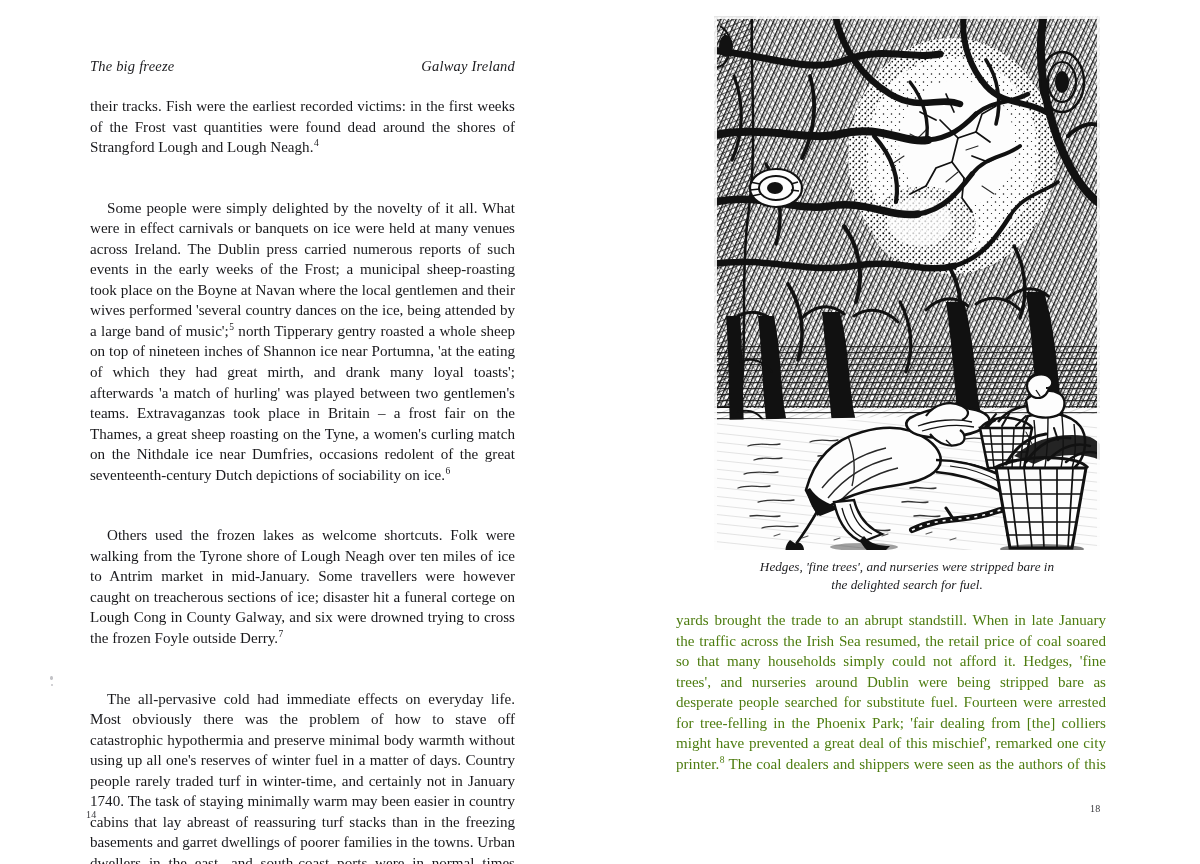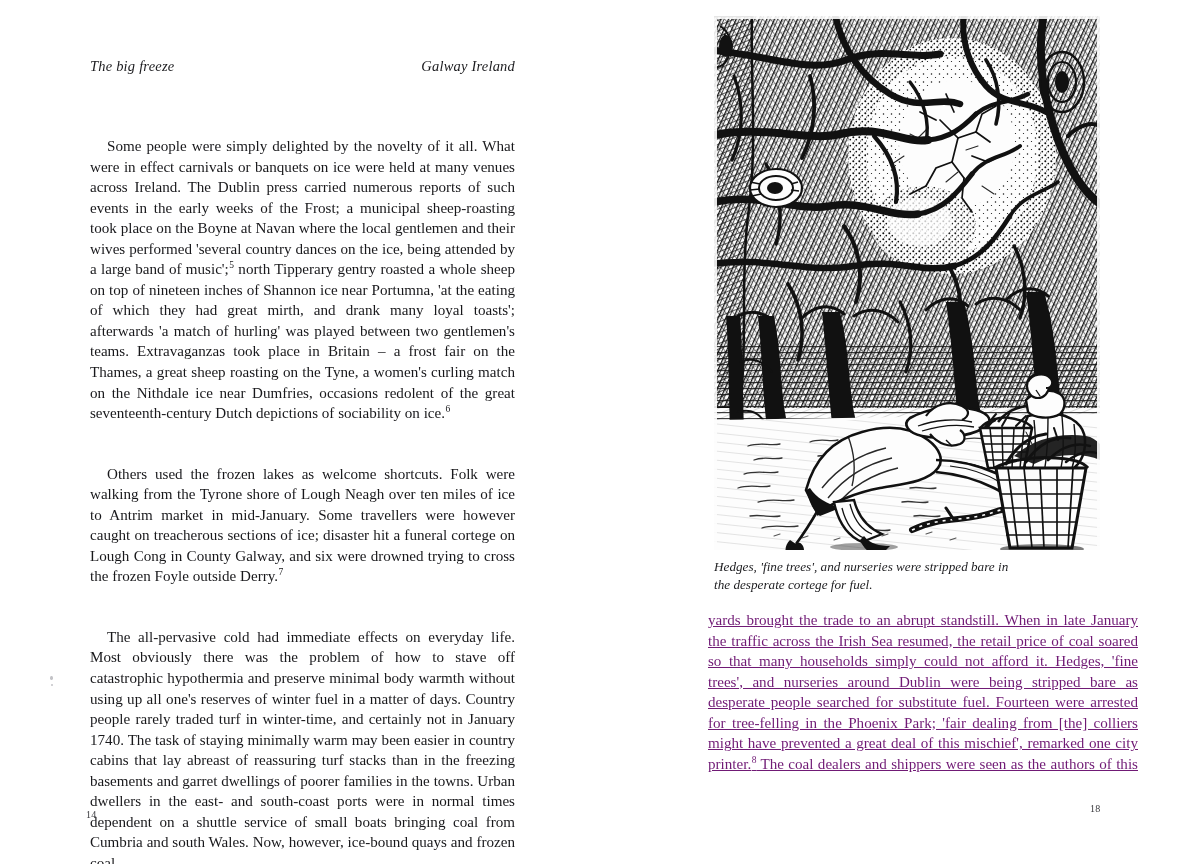--- a/index.html
+++ b/index.html
@@ -121,52 +121,53 @@
     overflow: hidden;
     background: #fdfdfd;
   }
   .plate svg { display: block; width: 100%; height: 100%; }
 
   .caption {
     position: absolute;
     left: 714px;
     top: 558px;
     width: 386px;
+    text-align: center;
     font-style: italic;
     font-size: 13.2px;
     line-height: 17.5px;
     color: #1c1c1f;
   }
 
   .textblock-recto {
     position: absolute;
-    left: 708px;
+    left: 676px;
     top: 610px;
     width: 430px;
     text-align: justify;
     font-size: 15.1px;
     line-height: 20.55px;
-    color: #701a75;
-    text-decoration: underline;
+    color: #4d7c0f;
   }
   .textblock-recto p { margin: 0; }
 </style>
 </head>
 <body>
 
 <div class="spread">
 
   <div class="page-verso">
 
     <div class="running-head">
       <span class="rh-left">The big freeze</span>
       <span class="rh-right">Galway Ireland</span>
     </div>
 
     <div class="textblock textblock-verso">
+      <p><span>their tracks.  Fish were the earliest recorded victims: in the first weeks of the Frost vast quantities were found dead around the shores of Strangford Lough and Lough Neagh.</span><sup class="fn">4</sup></p>
 
       <p class="indent"><span>Some people were simply delighted by the novelty of it all.  What were in effect carnivals or banquets on ice were held at many venues across Ireland.  The Dublin press carried numerous reports of such events in the early weeks of the Frost; a municipal sheep-roasting took place on the Boyne at Navan where the local gentlemen and their wives performed 'several country dances on the ice, being attended by a large band of music';</span><sup class="fn">5</sup><span> north Tipperary gentry roasted a whole sheep on top of nineteen inches of Shannon ice near Portumna, 'at the eating of which they had great mirth, and drank many loyal toasts'; afterwards 'a match of hurling' was played between two gentlemen's teams.  Extravaganzas took place in Britain – a frost fair on the Thames, a great sheep roasting on the Tyne, a women's curling match on the Nithdale ice near Dumfries, occasions redolent of the great seventeenth-century Dutch depictions of sociability on ice.</span><sup class="fn">6</sup></p>
 
       <p class="indent"><span>Others used the frozen lakes as welcome shortcuts.  Folk were walking from the Tyrone shore of Lough Neagh over ten miles of ice to Antrim market in mid-January.  Some travellers were however caught on treacherous sections of ice; disaster hit a funeral cortege on Lough Cong in County Galway, and six were drowned trying to cross the frozen Foyle outside Derry.</span><sup class="fn">7</sup></p>
 
       <p class="indent cont-justify"><span>The all-pervasive cold had immediate effects on everyday life.  Most obviously there was the problem of how to stave off catastrophic hypothermia and preserve minimal body warmth without using up all one's reserves of winter fuel in a matter of days.  Country people rarely traded turf in winter-time, and certainly not in January 1740.  The task of staying minimally warm may been easier in country cabins that lay abreast of reassuring turf stacks than in the freezing basements and garret dwellings of poorer families in the towns.  Urban dwellers in the east- and south-coast ports were in normal times dependent on a shuttle service of small boats bringing coal from Cumbria and south Wales.  Now, however, ice-bound quays and frozen coal</span></p>
     </div>
 
     <div class="folio folio-verso">14</div>
 
@@ -505,21 +506,21 @@
           <path d="M0 1.5 L386 1.5"></path>
           <path d="M1.5 0 L1.5 534"></path>
           <path d="M384.5 0 L384.5 534"></path>
         </g>
       </g>
     </svg>
   </div>
 
   <div class="caption">
     <span>Hedges, 'fine trees', and nurseries were stripped bare in</span><br>
-    <span>the desperate cortege for fuel.</span>
+    <span>the delighted search for fuel.</span>
   </div>
 
   <div class="textblock-recto">
     <p class="cont-justify"><span>yards brought the trade to an abrupt standstill.  When in late January the traffic across the Irish Sea resumed, the retail price of coal soared so that many households simply could not afford it.  Hedges, 'fine trees', and nurseries around Dublin were being stripped bare as desperate people searched for substitute fuel.  Fourteen were arrested for tree-felling in the Phoenix Park; 'fair dealing from [the] colliers might have prevented a great deal of this mischief', remarked one city printer.</span><sup class="fn">8</sup><span> The coal dealers and shippers were seen as the authors of this</span></p>
   </div>
 
   <div class="folio folio-recto">18</div>
 
 </div>
 

